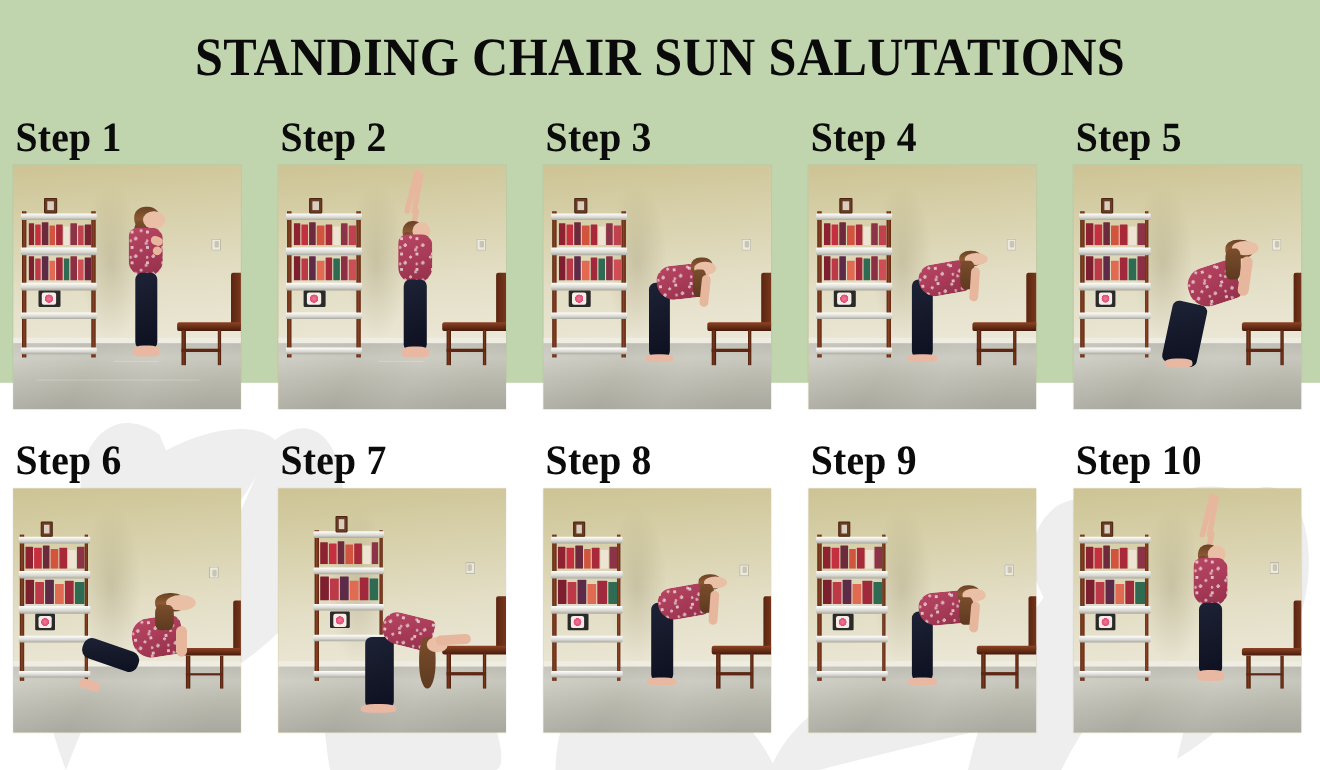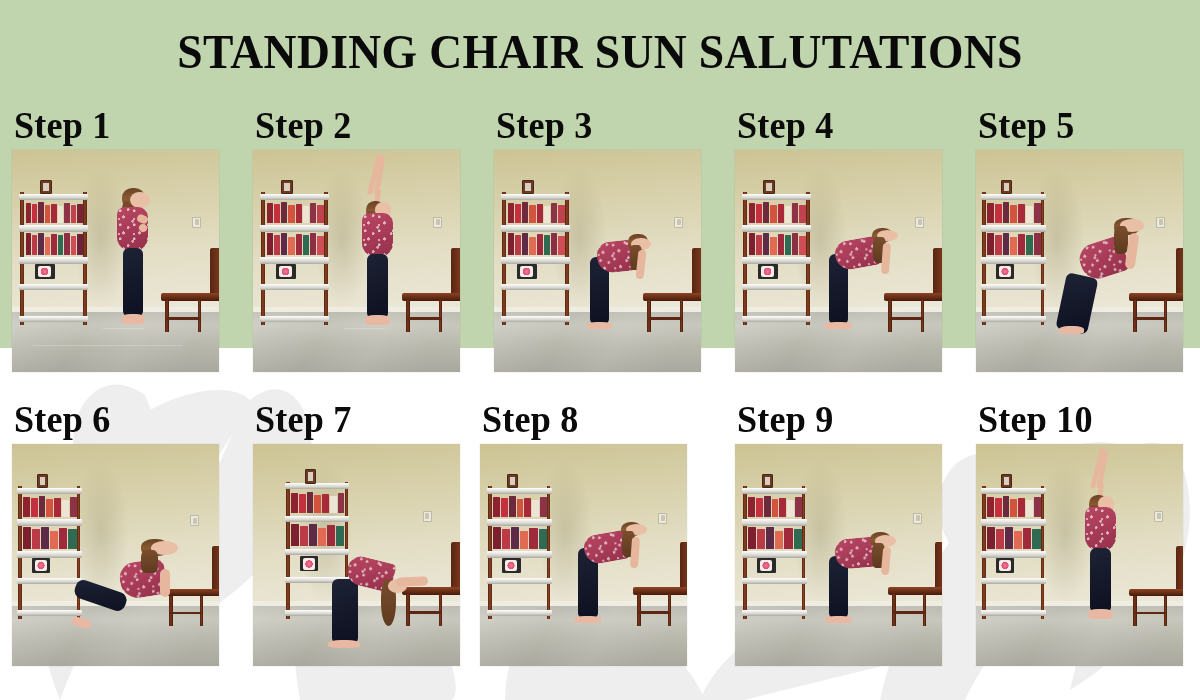--- a/index.html
+++ b/index.html
@@ -660,21 +660,21 @@
             <div class="foot" style="left:0%;top:89%;width:30%;height:7%"></div>
             <div class="torso" style="left:18%;top:16%;width:44%;height:26%;border-radius:18px 6px 6px 20px;transform:rotate(14deg)"></div>
             <div class="hair-tail" style="left:50%;top:34%;width:14%;height:42%;border-radius:40% 40% 50% 50%"></div>
             <div class="head" style="left:56%;top:34%;width:18%;height:12%"></div>
             <div class="arm" style="left:64%;top:32%;width:30%;height:8%;border-radius:5px;transform:rotate(-3deg)"></div>
           </div>
         </div>
       </div>
     </div>
 
-    <div class="cell" style="left:480px">
+    <div class="cell" style="left:494px">
       <div class="step-label" style="color: rgb(11, 11, 11);">Step 8</div>
       <div class="photo">
         <div class="scene">
           <div class="wall"></div>
             <div class="wall-shadow" style="left:28%"></div>
           <div class="switch" style="left:86%;top:31%"></div>
           <div class="skirting"></div>
             <div class="floor"></div>
             <div class="floor-gloss"></div>
           <div class="shelf" style="left:4%;top:19%;width:30%;height:60%">

